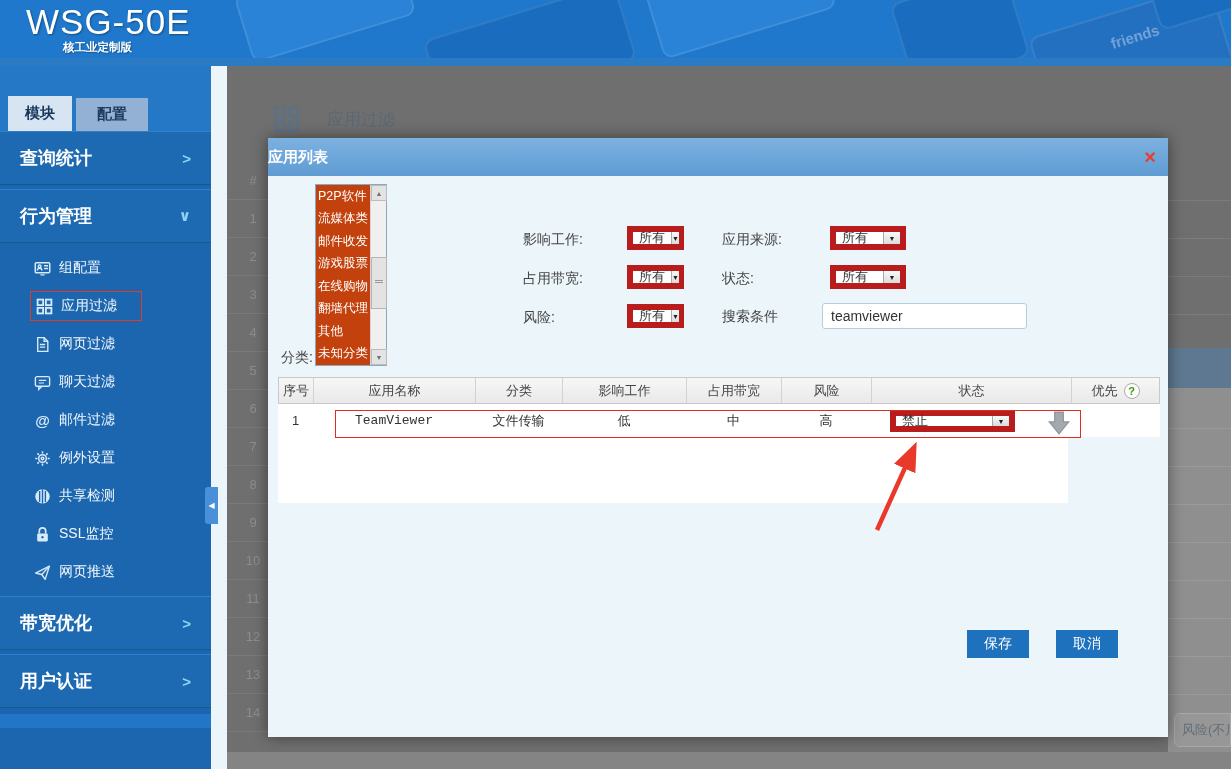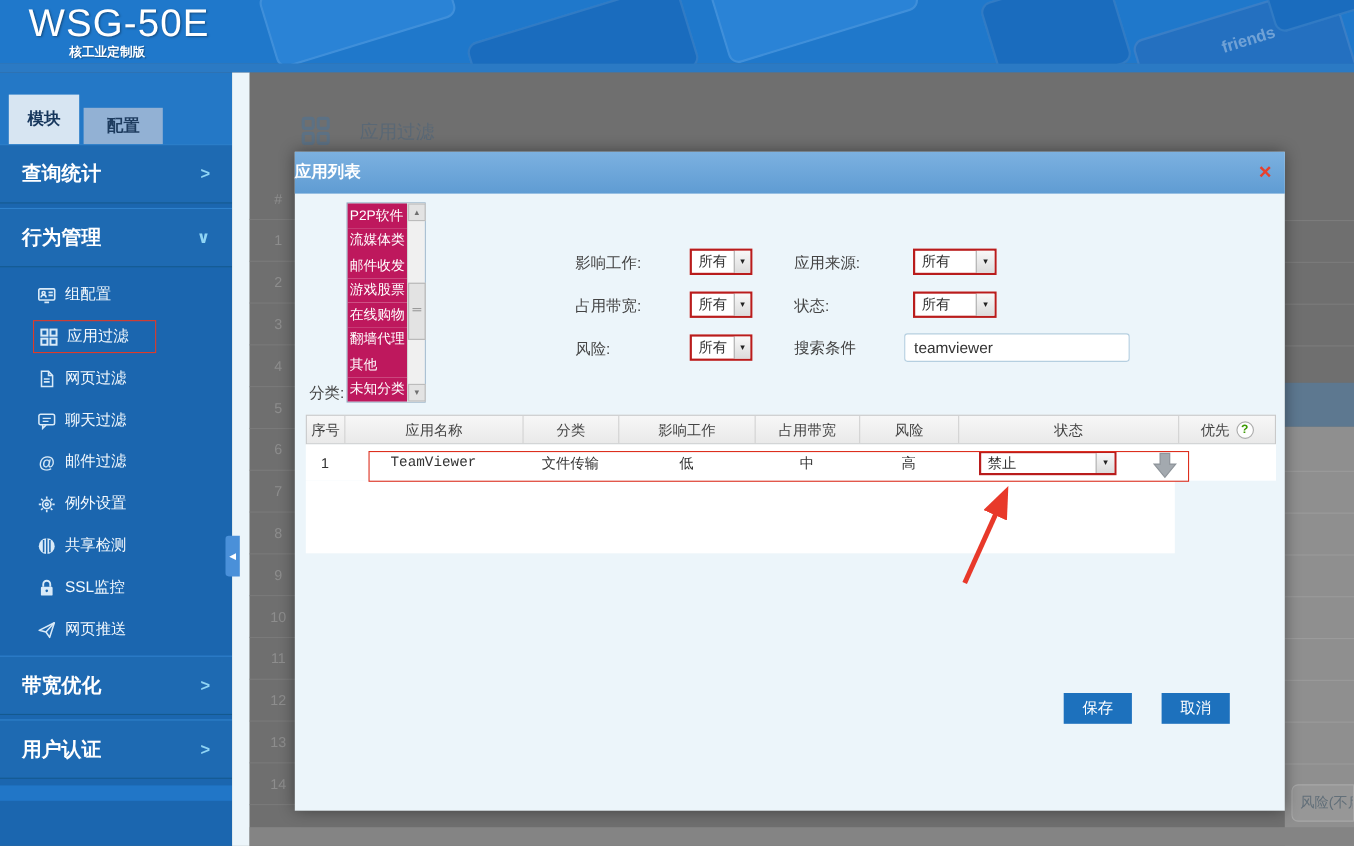--- a/index.html
+++ b/index.html
@@ -12,21 +12,21 @@
   .key{position:absolute;background:#2a83d6;border:2px solid rgba(255,255,255,.10);border-radius:10px;transform:rotate(-17deg);}
   .key.dark{background:#1a6cbe;}
   .key-label{position:absolute;color:rgba(255,255,255,.35);font-size:15px;font-weight:bold;transform:rotate(-17deg);}
   .logo{position:absolute;left:26px;top:2px;color:#fff;font-size:35px;font-weight:normal;letter-spacing:1px;text-shadow:1px 1px 2px rgba(0,0,0,.35);}
   .logo-sub{position:absolute;left:63px;top:40px;color:#fff;font-size:11.5px;font-weight:bold;text-shadow:1px 1px 1px rgba(0,0,0,.3);}
   .topstrip{position:absolute;left:0;top:58px;width:1231px;height:8px;background:#2b7ac4;}
 
   
   .sidebar{position:absolute;left:0;top:66px;width:211px;height:703px;background:#1b66af;}
   .tabsrow{height:65px;background:#2478c6;position:relative;}
-  .tab{position:absolute;bottom:0;height:45px;display:flex;align-items:center;justify-content:center;
+  .tab{position:absolute;bottom:0;height:35px;display:flex;align-items:center;justify-content:center;
        font-size:15px;font-weight:bold;cursor:pointer;}
   .tab.active{left:8px;width:64px;background:#d7e5f2;color:#16365c;}
   .tab.inactive{left:76px;width:72px;background:#92b1d4;color:#1d3b5e;height:33px;}
   .navgroup{height:54px;display:flex;align-items:center;justify-content:space-between;padding:0 20px;
       color:#fff;font-size:18px;font-weight:bold;border-top:1px solid #2f81cc;border-bottom:1px solid #14598f;background:#1e6ab2;}
   .navgroup .chev{color:#8fd4f4;font-size:15px;font-weight:bold;}
   .navitems{padding:6px 0 0 0;}
   .navitem{height:38px;display:flex;align-items:center;padding-left:34px;color:#f2f8fd;font-size:14px;cursor:pointer;}
   .navitem .icon{width:17px;height:17px;margin-right:8px;color:#d9eaf8;flex:none;display:inline-flex;align-items:center;justify-content:center;}
   .navitem .icon svg{width:17px;height:17px;}
@@ -56,31 +56,31 @@
   .bg-bottomstrip{position:absolute;left:0;top:686px;width:1004px;height:17px;background:#848484;}
 
   
   .modal{position:absolute;left:268px;top:138px;width:900px;height:599px;background:#ecf5fa;box-shadow:0 0 14px rgba(0,0,0,.45);}
   .mtitle{position:absolute;left:0;top:0;width:100%;height:38px;background:linear-gradient(#7cb1e0,#5f9cd3);
      color:#fff;font-size:15px;font-weight:bold;line-height:38px;}
   .mclose{position:absolute;right:12px;top:7px;color:#e8402c;font-size:20px;font-weight:bold;cursor:pointer;line-height:24px;}
 
   .listbox{position:absolute;left:47px;top:46px;width:72px;height:182px;background:#fff;border:1px solid #8aa8c0;display:flex;}
   .lb-items{width:54px;display:flex;flex-direction:column;}
-  .lb-item{flex:1;background:#be185d;color:#fff;font-size:12.5px;display:flex;align-items:center;padding-left:2px;white-space:nowrap;overflow:hidden;cursor:pointer;}
+  .lb-item{flex:1;background:#c2410c;color:#fff;font-size:12.5px;display:flex;align-items:center;padding-left:2px;white-space:nowrap;overflow:hidden;cursor:pointer;}
   .lb-scroll{width:16px;background:#f0f0f0;position:relative;border-left:1px solid #d5d5d5;}
   .lb-btn{position:absolute;left:0;width:16px;height:16px;background:#e3e3e3;border:1px solid #bcbcbc;color:#707070;font-size:7px;
      display:flex;align-items:center;justify-content:center;cursor:pointer;}
   .lb-btn.up{top:0;} .lb-btn.down{bottom:0;}
   .lb-thumb{position:absolute;left:0;top:72px;width:16px;height:52px;background:#e3e3e3;border:1px solid #b5b5b5;cursor:pointer;}
   .lb-grip{margin:22px 3px 0 3px;border-top:1px solid #9a9a9a;border-bottom:1px solid #9a9a9a;height:3px;}
   .cat-label{position:absolute;left:0px;top:211px;width:45px;text-align:right;color:#444;font-size:14px;}
 
   .flabel{position:absolute;color:#444;font-size:14px;}
-  .wsel{position:absolute;display:flex;height:24px;border:2px solid #b91c1c;background:#fff;align-items:center;cursor:pointer;}
+  .wsel{position:absolute;display:flex;height:24px;border:6px solid #b91c1c;background:#fff;align-items:center;cursor:pointer;}
   .wsel .txt{padding:0 6px;font-size:13px;color:#333;flex:1;white-space:nowrap;}
   .wsel .btn{width:17px;align-self:stretch;background:linear-gradient(#f8f8f8,#dcdcdc);border-left:1px solid #a9a9a9;
      display:flex;align-items:center;justify-content:center;font-size:7px;color:#222;}
   .searchbox{position:absolute;left:554px;top:165px;width:205px;height:26px;border:1px solid #b5cfe0;border-radius:3px;
      background:#fff;font-size:14px;color:#333;padding:0 8px;font-family:"Liberation Sans",sans-serif;}
 
   .mtable{position:absolute;left:10px;top:239px;width:882px;}
   .thead{display:flex;height:27px;background:linear-gradient(#f7f7f7,#e9e9e9);border:1px solid #c9c9c9;}
   .th{display:flex;align-items:center;justify-content:center;font-size:13px;color:#444;border-right:1px solid #d2d2d2;}
   .th:last-child{border-right:none;}

